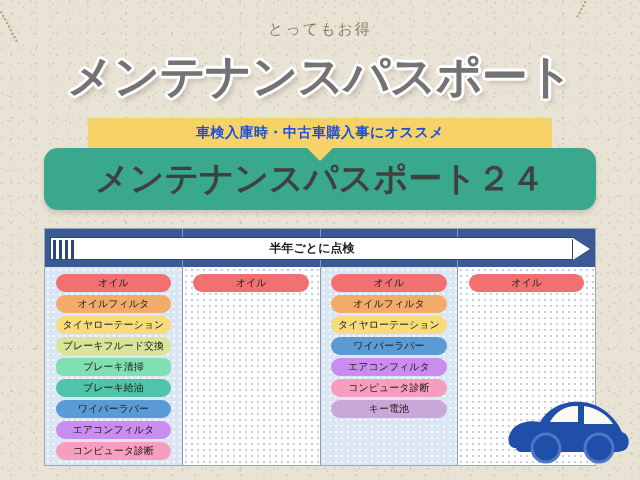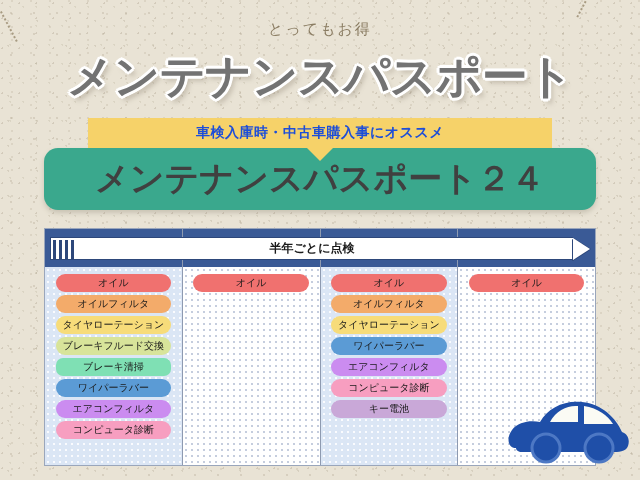--- a/index.html
+++ b/index.html
@@ -175,20 +175,21 @@
 <div class="panel">
   <div class="panel-inner" id="columns-root">
       <div class="col">
         <div class="col-head"></div>
         <div class="col-body tint">
           <div class="pill" style="background: rgb(240, 113, 111);">オイル</div>
           <div class="pill" style="background: rgb(243, 171, 106);">オイルフィルタ</div>
           <div class="pill" style="background: rgb(247, 220, 122);">タイヤローテーション</div>
           <div class="pill" style="background: rgb(216, 228, 154);">ブレーキフルード交換</div>
           <div class="pill" style="background: rgb(127, 224, 180); border-radius: 7px;">ブレーキ清掃</div>
+          <div class="pill" style="background: rgb(79, 196, 168);">ブレーキ給油</div>
           <div class="pill" style="background: rgb(91, 155, 213);">ワイパーラバー</div>
           <div class="pill" style="background: rgb(203, 140, 240);">エアコンフィルタ</div>
           <div class="pill" style="background: rgb(247, 158, 192);">コンピュータ診断</div>
         </div>
       </div>
       <div class="col">
         <div class="col-head"></div>
         <div class="col-body plain">
           <div class="pill" style="background: rgb(240, 113, 111);">オイル</div>
         </div>

